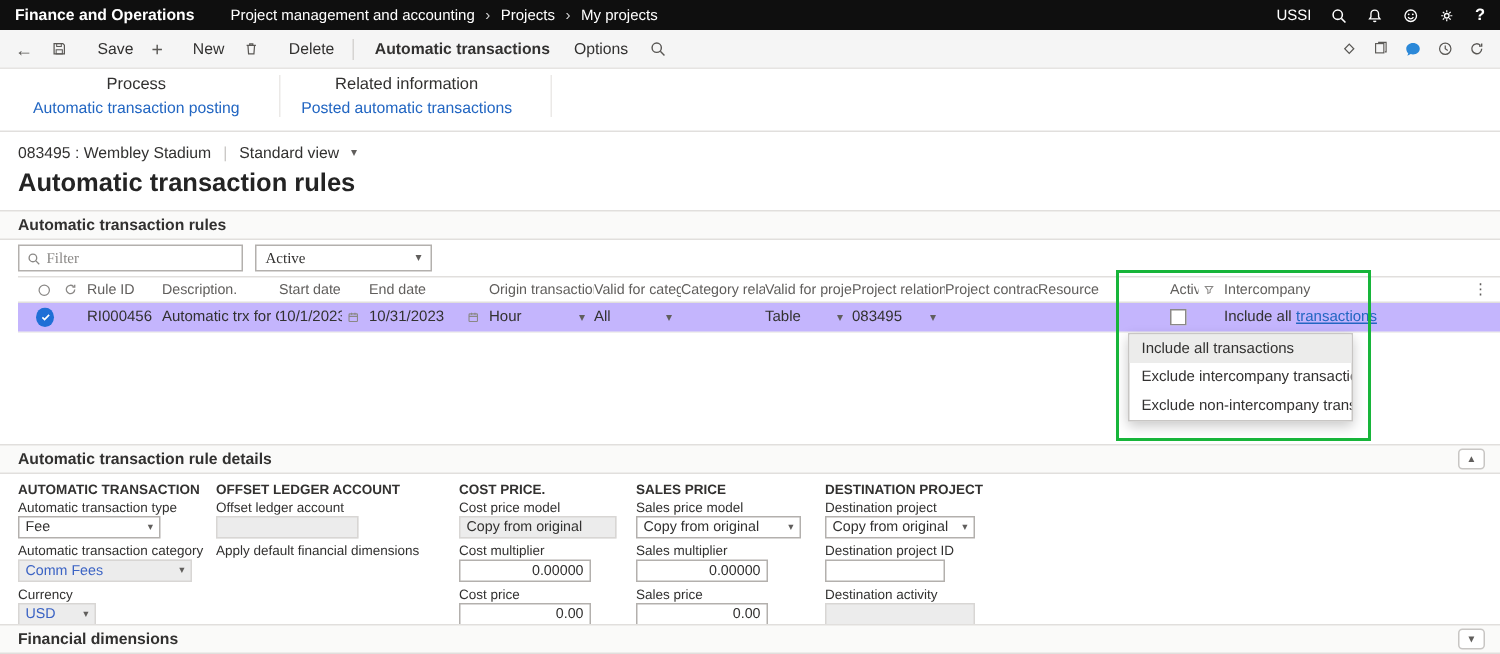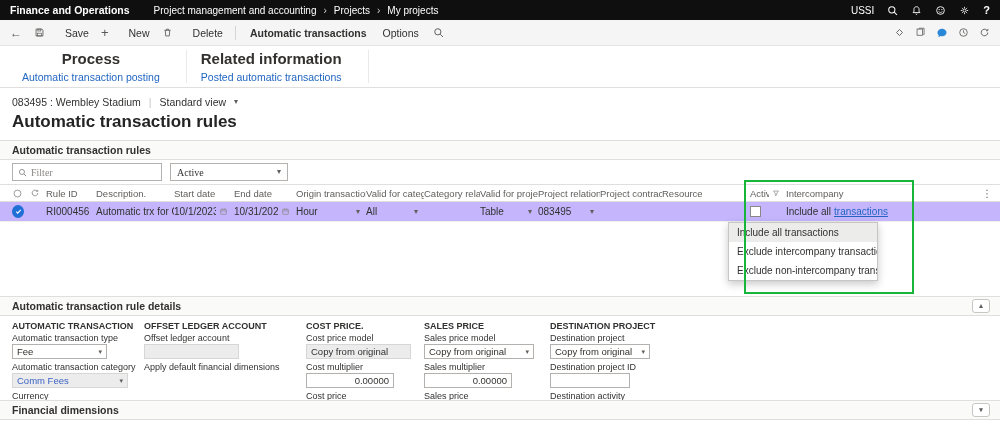--- a/index.html
+++ b/index.html
@@ -22,21 +22,21 @@
   .cico { color:#5a5855; display:flex; align-items:center; cursor:pointer; font-size:12px; }
   .plus { font-size:13px; color:#5a5855; }
   .tab { padding:0 2px; cursor:pointer; }
   .tab.active { font-weight:bold; }
   .vsep { width:1px; height:14px; background:#d6d4d2; }
   .cmd-right { margin-left:auto; display:flex; align-items:center; gap:10px; }
 
   
   .action-pane { height:42px; background:#fff; border-bottom:1px solid #e1dfdd; display:flex; align-items:flex-start; padding:4px 0 0 8px; }
   .ap-group { padding:0 26px 0 14px; border-right:1px solid #ebe9e7; text-align:center; }
-  .ap-title { font-size:15px; font-weight:bold; color:#323130; margin-bottom:4px; }
+  .ap-title { font-size:11px; font-weight:normal; color:#323130; margin-bottom:4px; }
   .ap-link { font-size:10.5px; color:#2266c2; cursor:pointer; white-space:nowrap; }
 
   
   .record-line { display:flex; align-items:center; gap:8px; padding:8px 12px 0; font-size:10.5px; color:#323130; }
   .record-line .pipe { color:#c8c6c4; }
   .chev { color:#605e5c; font-size:8px; line-height:1; }
   .page-title { font-size:17px; font-weight:bold; color:#242424; padding:4px 12px 8px; }
 
   
   .strip { height:20px; background:#fafaf9; border-top:1px solid #e1dfdd; border-bottom:1px solid #e1dfdd; display:flex; align-items:center; padding:0 10px 0 12px; font-weight:bold; font-size:10.5px; }
@@ -44,37 +44,37 @@
   .strip-btn { width:18px; height:14px; border:1px solid #c8c6c4; border-radius:3px; background:#fff; display:flex; align-items:center; justify-content:center; font-size:7px; color:#605e5c; cursor:pointer; }
 
   
   .grid-wrap { position:relative; background:#fff; }
   .grid-toolbar { height:24px; display:flex; align-items:center; gap:8px; padding:0 12px;font-family:Liberation Serif, serif; }
   .filter-box { width:150px; height:18px; border:1px solid #b3b0ad; background:#fff; display:flex; align-items:center; gap:4px; padding:0 5px; }
   .filter-box input { border:none; outline:none; width:110px; font:inherit; font-size:10px; color:#323130; }
   .filter-box input::placeholder { color:#8a8886; }
   .status-dd { width:118px; height:18px; border:1px solid #b3b0ad; background:#fff; display:flex; align-items:center; justify-content:space-between; padding:0 6px; font-size:10px; cursor:pointer; }
 
-  .grid-header, .grid-row { display:flex; align-items:center; padding:0 12px; position:relative; }
+  .grid-header, .grid-row { display:flex; align-items:center; padding:0 12px; position:relative;margin-left:12px; }
   .grid-header { height:18px; font-size:9.5px; color:#605e5c; border-top:1px solid #e1dfdd; border-bottom:1px solid #e1dfdd; }
   .grid-row { height:20px; font-size:10px; border-bottom:1px solid #f0efee; background:#c4b5fd; }
   .gc { flex:none; padding-right:6px; overflow:hidden; white-space:nowrap; display:flex; align-items:center; gap:3px; }
   .gc .grow { flex:1; overflow:hidden; }
   .c-sel{width:18px}.c-ref{width:16px}.c-rule{width:50px}.c-desc{width:78px}.c-sdate{width:60px}
-  .c-edate{width:62px}.c-origin{width:70px}.c-vcat{width:58px}.c-crel{width:56px}.c-vproj{width:58px}
+  .c-edate{width:80px}.c-origin{width:70px}.c-vcat{width:58px}.c-crel{width:56px}.c-vproj{width:58px}
   .c-prel{width:62px}.c-pcid{width:62px}.c-res{width:88px}.c-active{width:36px}.c-inter{width:104px}
   .more-dots { position:absolute; right:8px; color:#605e5c; font-size:10px; cursor:pointer; }
   .sel-check { width:13px; height:13px; border-radius:50%; background:#1f6fd6; display:flex; align-items:center; justify-content:center; }
   .checkbox { width:11px; height:11px; border:1px solid #8a8886; background:#fff; display:inline-block; cursor:pointer; }
   .cell-icon { color:#8a8886; }
   .link-text { color:#2266c2; text-decoration:underline; cursor:pointer; }
 
   .grid-empty { height:74px; background:#fff; }
 
-  .ic-dropdown { position:absolute; top:62px; left:728px; width:150px; background:#fff; border:1px solid #c8c6c4; box-shadow:0 3px 8px rgba(0,0,0,.22); z-index:5; }
+  .ic-dropdown { position:absolute; top:62px; left:752px; width:150px; background:#fff; border:1px solid #c8c6c4; box-shadow:0 3px 8px rgba(0,0,0,.22); z-index:5; }
   .ic-option { padding:4px 8px; font-size:10px; cursor:pointer; white-space:nowrap; overflow:hidden; }
   .ic-option.selected { background:#ececeb; }
 
   .green-highlight { position:absolute; left:744px; top:20px; width:170px; height:114px; border:2px solid #17b53a; z-index:6; pointer-events:none; }
 
   
   .details-form { display:flex; gap:10px; padding:5px 12px 0; background:#fff; }
   .dgroup { flex:none; }
   .dg1{width:122px}.dg2{width:152px}.dg3{width:108px}.dg4{width:116px}.dg5{width:150px}
   .dg-title { font-size:9px; font-weight:bold; color:#323130; margin-bottom:2px; white-space:nowrap; }
@@ -85,21 +85,21 @@
   .ctrl.num { justify-content:flex-end; }
   .ctrl .chev { font-size:7px; }
   .ctrl.linkval span:first-child { color:#3b63c4; }
   .w52{width:52px}.w80{width:80px}.w88{width:88px}.w95{width:95px}.w100{width:100px}
   .w105{width:105px}.w110{width:110px}.w116{width:116px}
   .toggle-row { display:flex; align-items:center; gap:6px; height:15px; }
   .toggle { width:24px; height:12px; border:1px solid #4a4a4a; border-radius:7px; position:relative; cursor:pointer; background:#fff; }
   .knob { width:8px; height:8px; border-radius:50%; background:#4a4a4a; position:absolute; top:1px; left:2px; }
   .tlabel { font-size:9.5px; }
 
-  .fin-strip { position:absolute; bottom:16px; left:0; right:0; }
+  .fin-strip { position:absolute; bottom:0; left:0; right:0; }
 </style>
 </head>
 <body>
 
 <div class="topbar">
   <span class="app">Finance and Operations</span>
   <nav class="breadcrumb">
     <span>Project management and accounting</span>
     <span class="sep">›</span>
     <span>Projects</span>

